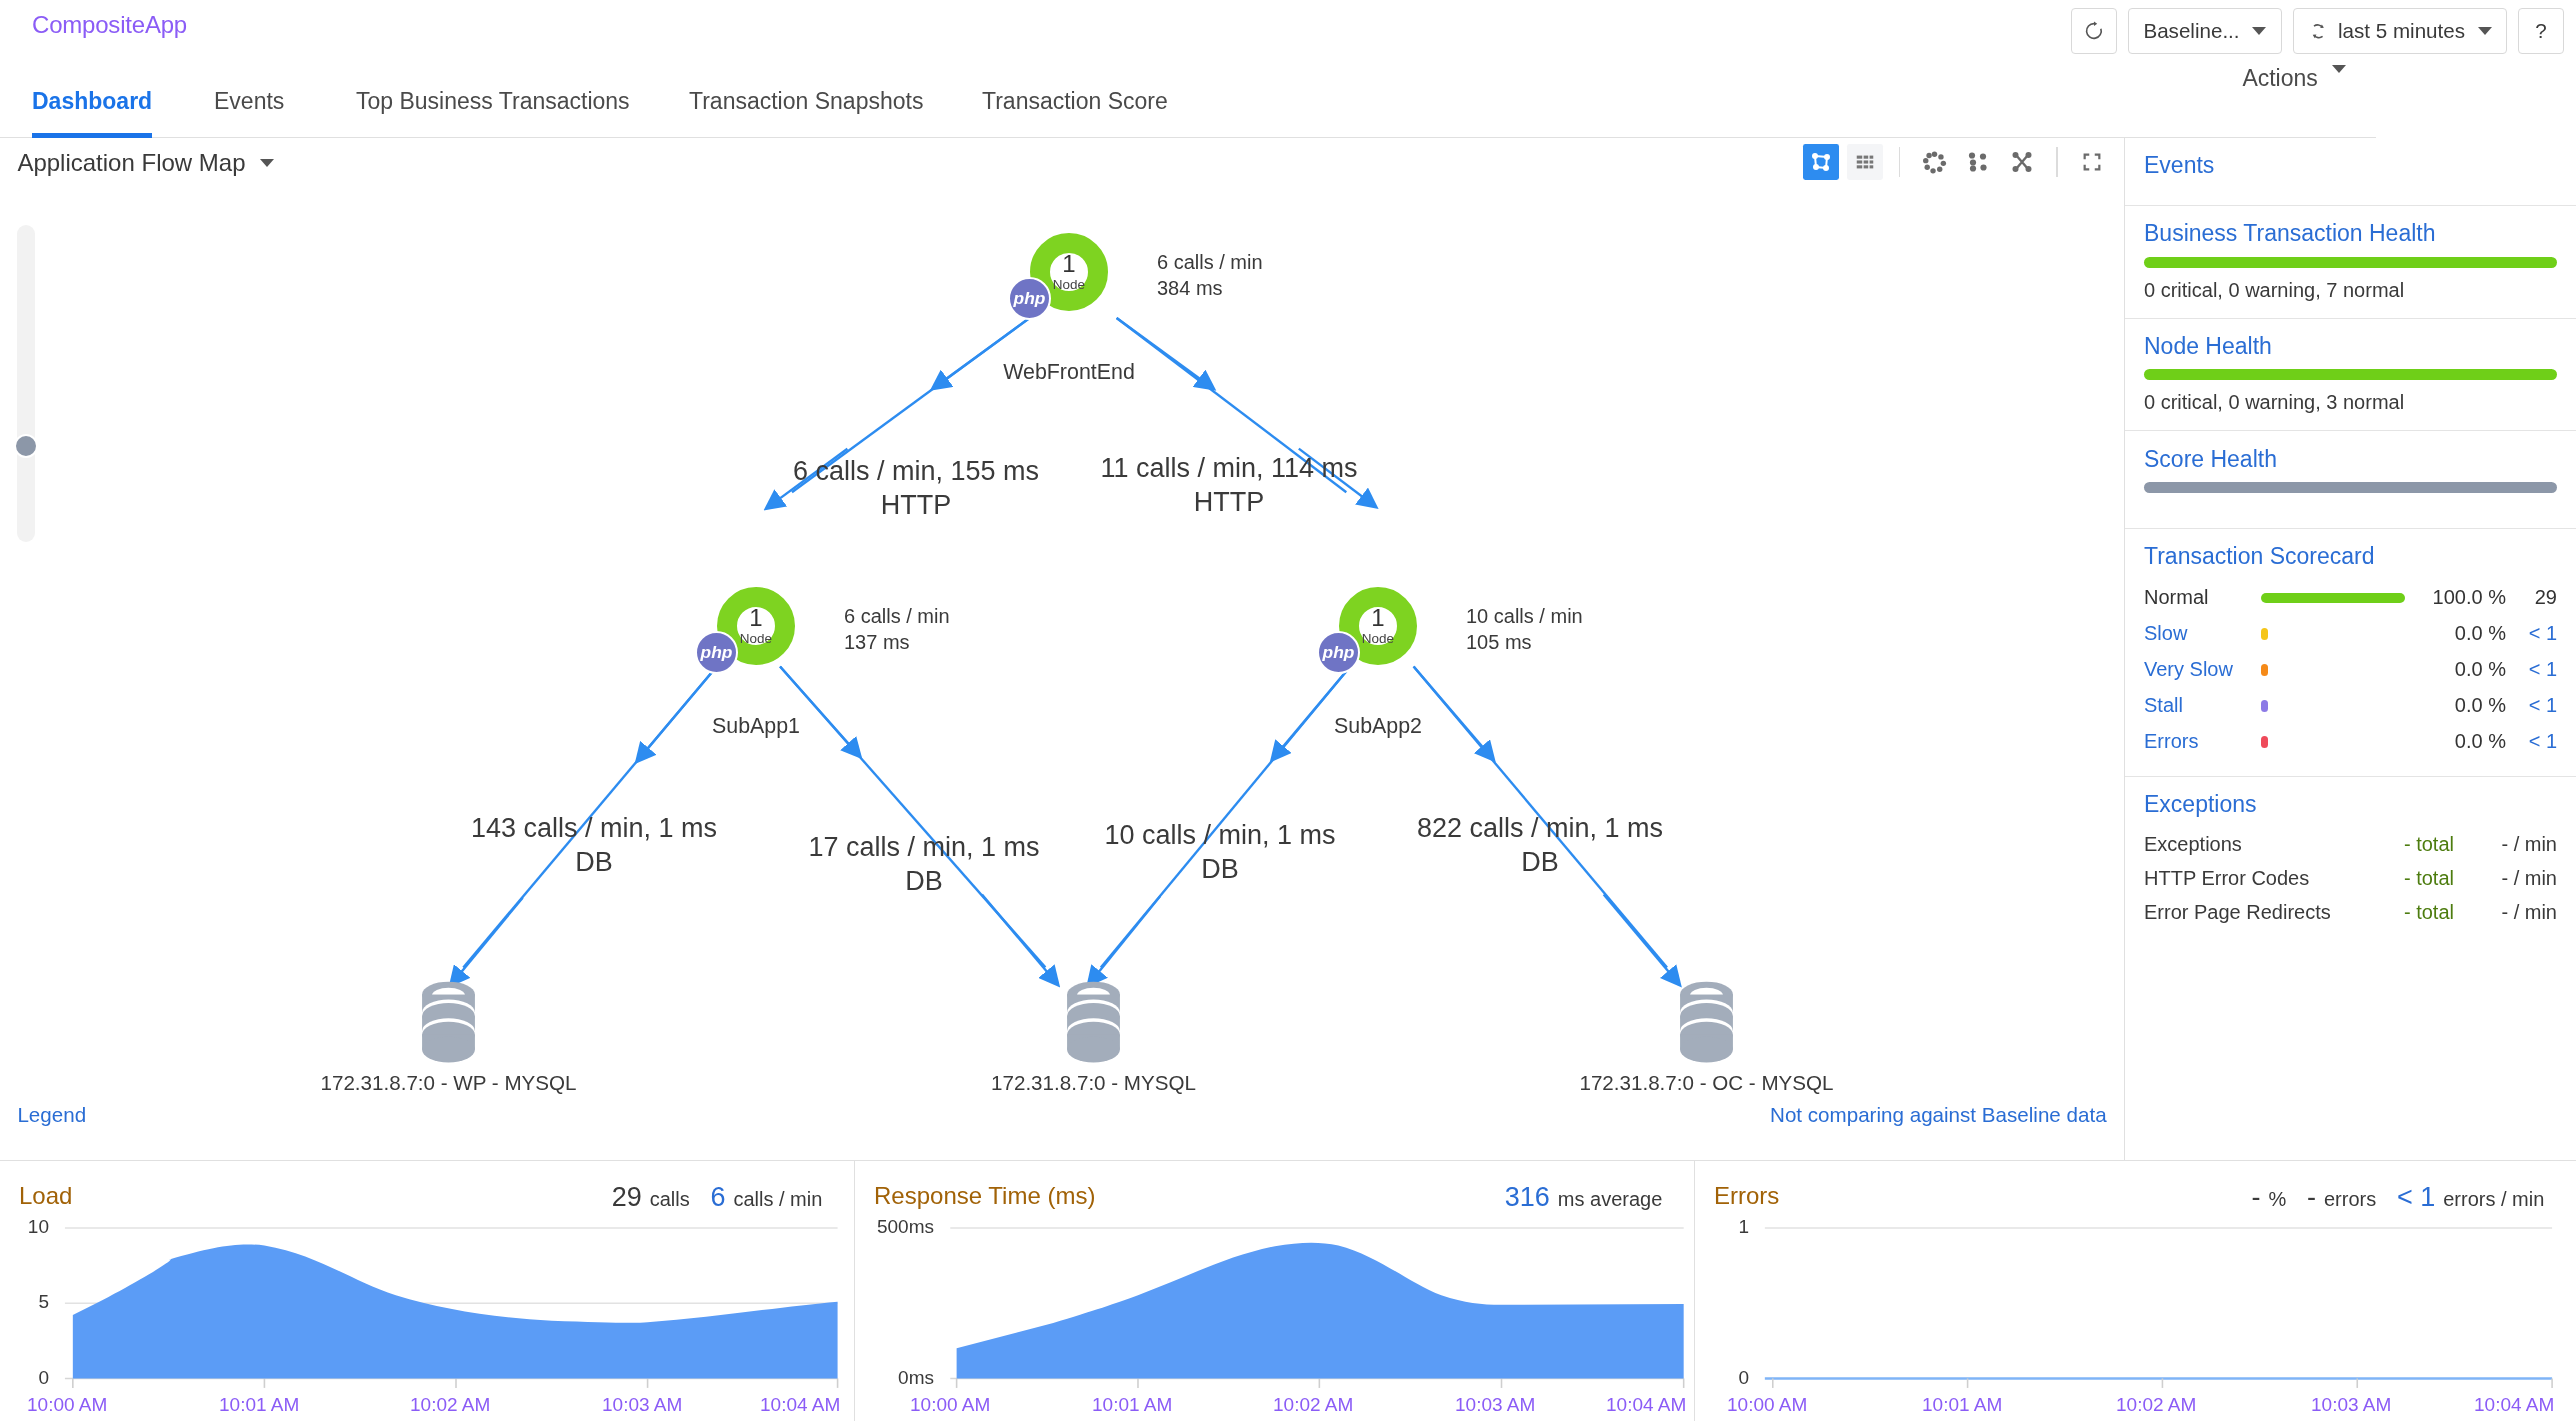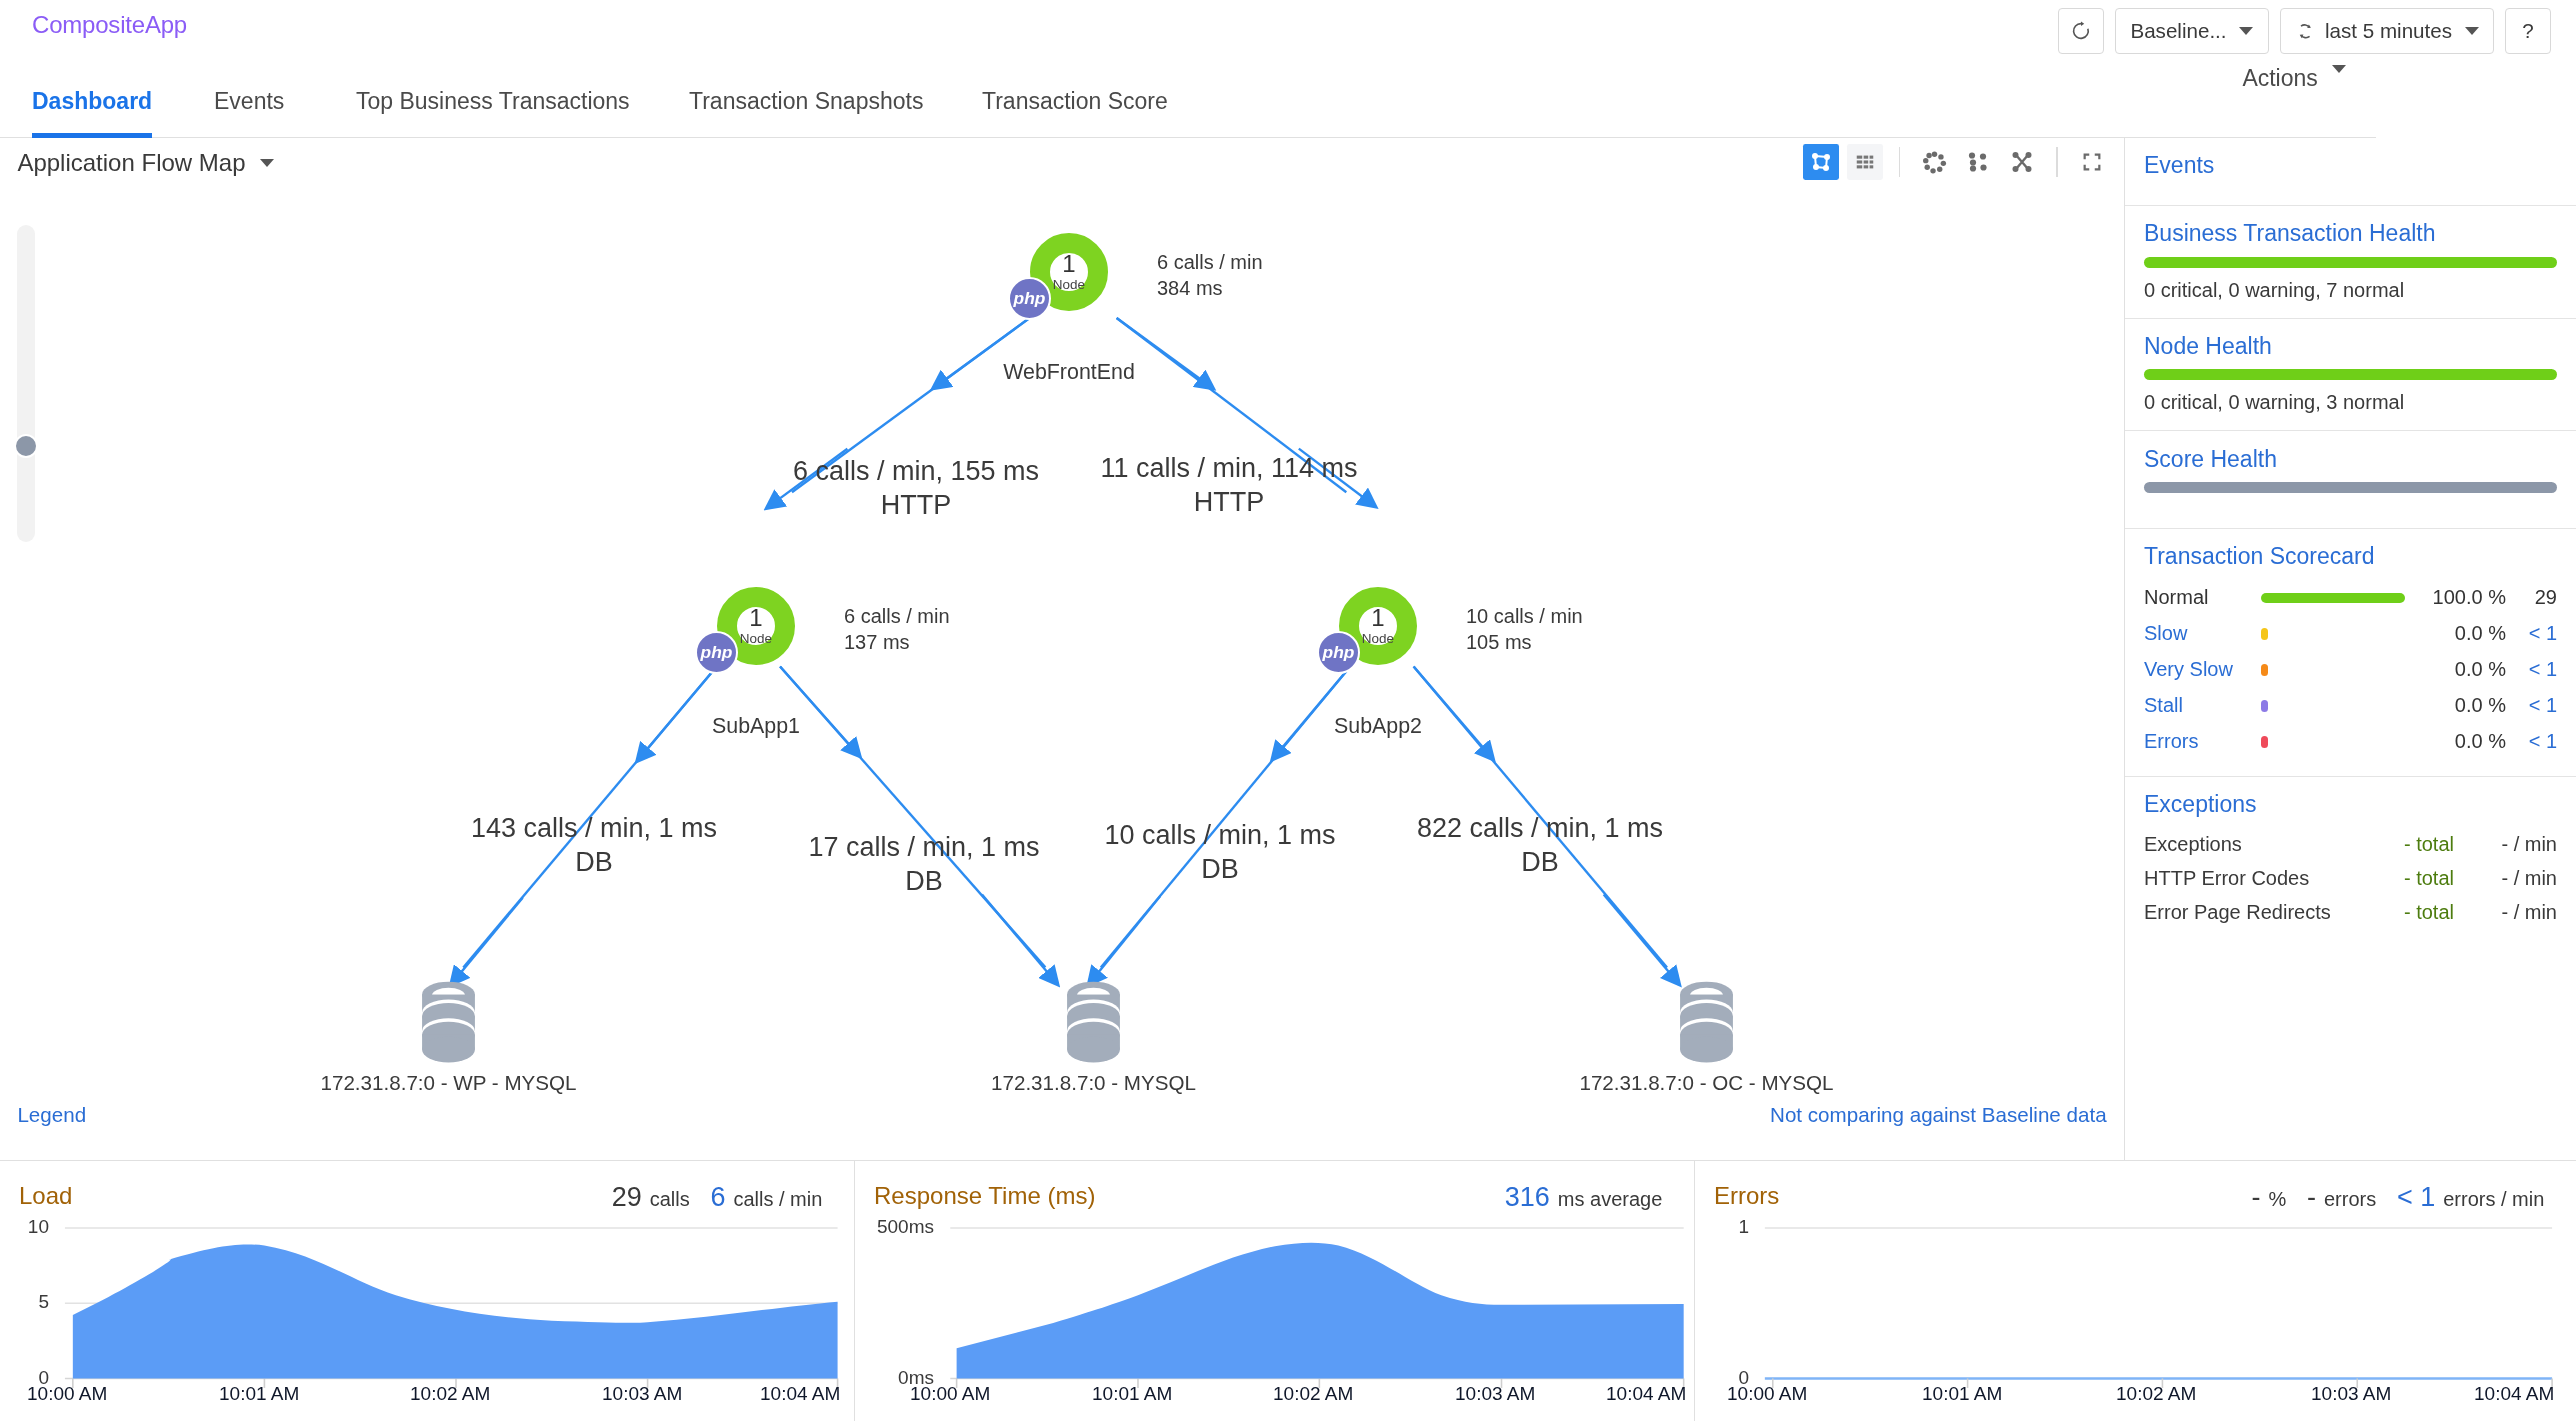--- a/index.html
+++ b/index.html
@@ -13,21 +13,21 @@
 
   
   .header {
     position: absolute; left: 0; top: 0; width: 2576px; height: 65px;
     background: #fff;
   }
   .app-title {
     position: absolute; left: 32px; top: 11px;
     font-size: 24px; color: #8b5cf6; font-weight: 400; letter-spacing: -0.2px;
   }
-  .hdr-right { position: absolute; right: 25px; top: 8px; display: flex; align-items: flex-start; gap: 11px; }
+  .hdr-right { position: absolute; right: 12px; top: 8px; display: flex; align-items: flex-start; gap: 11px; }
   .btn-box {
     height: 46px; border: 0.8px solid #d9d9d9; border-radius: 4px; background: #fff;
     display: flex; align-items: center; justify-content: center; gap: 9.5px;
     padding: 0 14.3px; cursor: pointer; color: #3a3a3a; font-size: 20.6px;
   }
   .btn-square { width: 46px; padding: 0; }
   .chev { display: inline-block; width: 0; height: 0; border-left: 7.1px solid transparent;
           border-right: 7.1px solid transparent; border-top: 8.7px solid #555; margin-left: 3.2px; }
   .icon-svg { display: block; }
 
@@ -159,21 +159,21 @@
   .chart-panel { position: relative; height: 261px; border-right: 0.8px solid #e0e0e0; }
   .chart-panel:last-child { border-right: none; }
   .c1 { width: 855px; } .c2 { width: 840px; } .c3 { width: 881px; }
   .ch-title { position: absolute; left: 19px; top: 20.6px; font-size: 24px; color: #a16207; }
   .ch-stats { position: absolute; right: 19px; top: 20.6px; display: flex; align-items: baseline; gap: 8px; }
   .ch-big { font-size: 27px; color: #3a3a3a; }
   .ch-big.blue { color: #2a6dd4; cursor: pointer; }
   .ch-unit { font-size: 20px; color: #3a3a3a; margin-right: 12.7px; }
   .ch-plot { position: absolute; left: 0; right: 0; top: 63px; height: 198px; }
   .ytick { position: absolute; font-size: 19px; color: #3a3a3a; text-align: right; }
-  .xtick { position: absolute; font-size: 19px; color: #0f172a; bottom: 17px; white-space: nowrap; }
+  .xtick { position: absolute; font-size: 19px; color: #8b5cf6; bottom: 6px; white-space: nowrap; }
 </style>
 </head>
 <body>
 
 <div class="app">
 
   <div class="header">
     <div class="app-title">CompositeApp</div>
 
     <div class="hdr-right">

